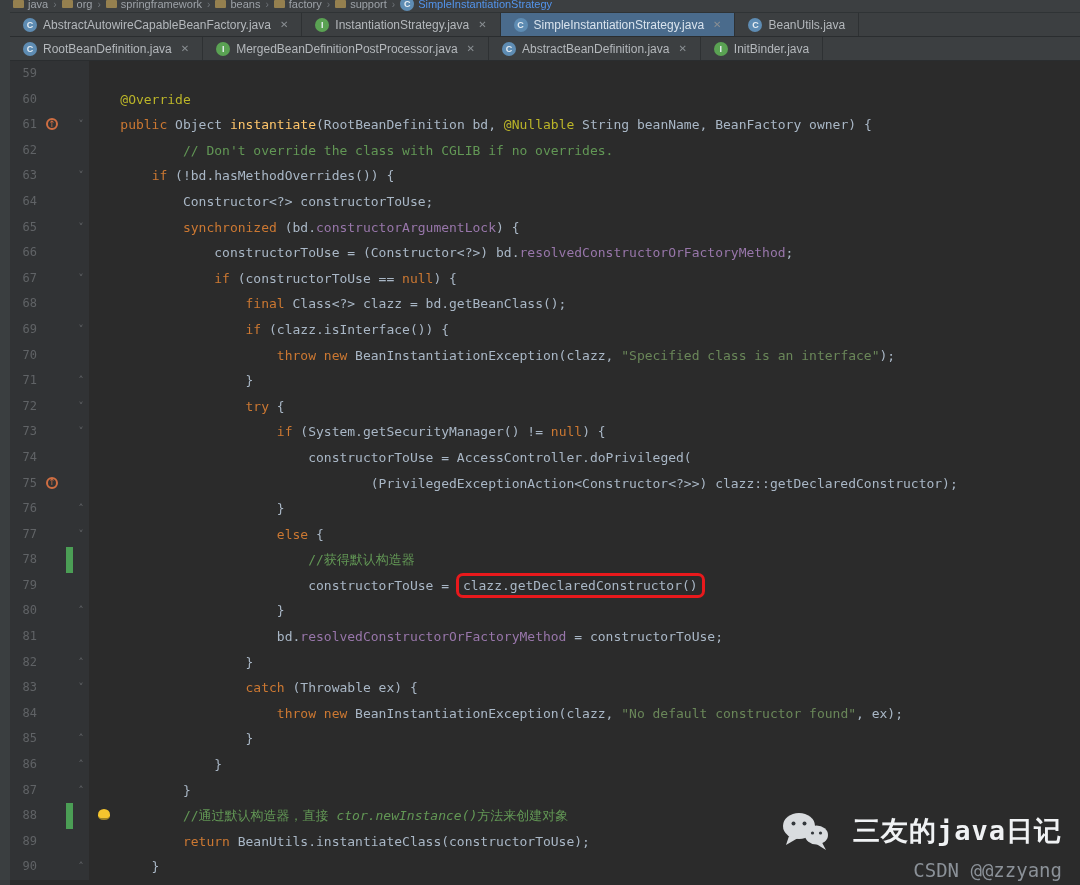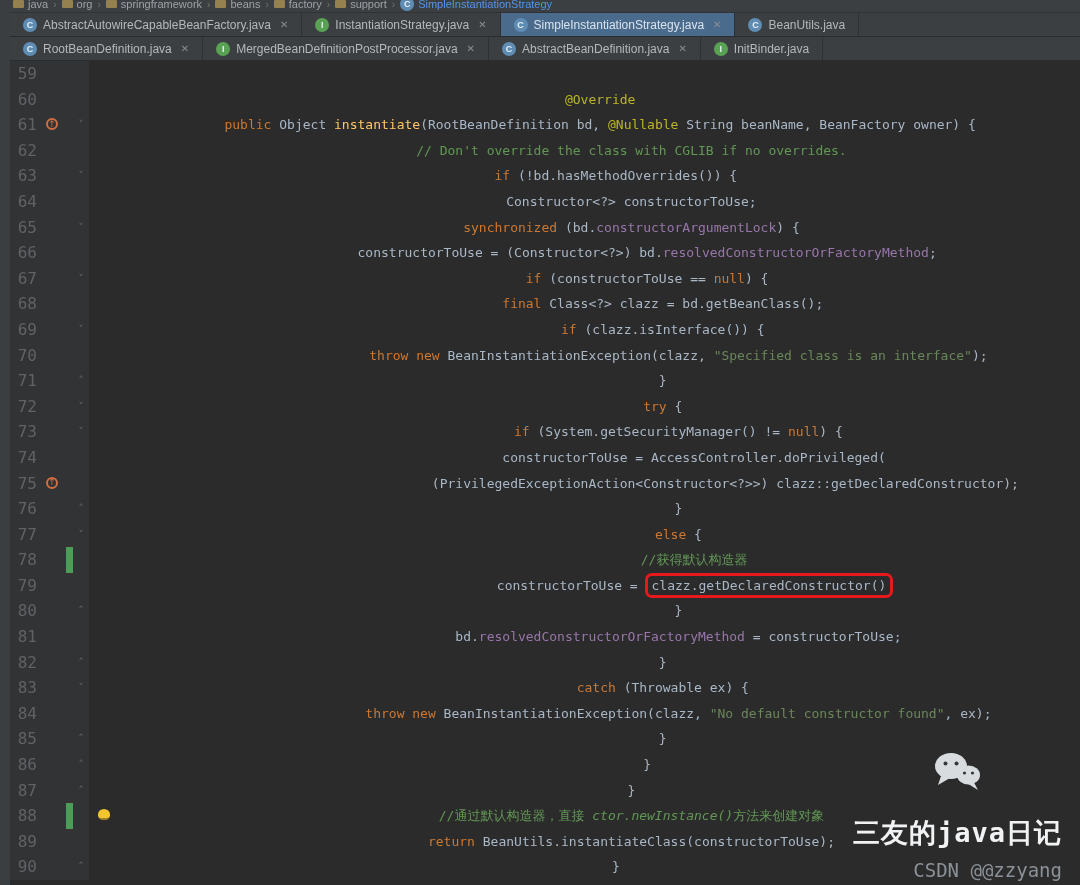--- a/index.html
+++ b/index.html
@@ -25,26 +25,26 @@
   .type-icon{width:14px;height:14px;border-radius:50%;font-size:9px;font-weight:bold;color:#e8eef3;display:inline-flex;align-items:center;justify-content:center;flex:none;font-family:"Liberation Sans",sans-serif;}
   .class-icon{background:var(--class-icon,#5e8cb3);}
   .interface-icon{background:var(--interface-icon,#5aa253);}
   .tab-close{color:#8a8f93;font-size:10px;margin-left:3px;}
 
   
   .editor{flex:1;position:relative;background:var(--editor-bg,#2b2b2b);overflow:hidden;
           font-family:"DejaVu Sans Mono",monospace;font-size:13px;}
   .code-row{display:flex;height:25.6px;line-height:25.6px;white-space:pre;}
   .gcell{flex:none;background:var(--gutter-bg,#313335);}
-  .ln-num{width:30px;text-align:right;color:var(--line-number,#606366);font-size:16px;padding-right:3px;}
+  .ln-num{width:30px;text-align:right;color:var(--line-number,#606366);font-size:12px;padding-right:3px;}
   .ln-ovr{width:26px;position:relative;}
   .ln-vcs{width:7px;}
   .ln-vcs.on{background:var(--vcs-added,#4b9e55);}
   .ln-fold{width:16px;text-align:center;color:#606366;font-size:11px;font-family:"DejaVu Sans",sans-serif;}
-  .ln-code{flex:1;color:var(--text,#a9b7c6);position:relative;min-width:0;text-align:center;}
+  .ln-code{flex:1;color:var(--text,#a9b7c6);position:relative;min-width:0;}
 
   
   .t-d{color:var(--text,#a9b7c6);}
   .t-k{color:var(--keyword,#cc7832);}
   .t-a{color:var(--annotation,#bbb529);}
   .t-s{color:var(--string,#6a8759);}
   .t-c{color:var(--comment,#629755);}
   .t-f{color:var(--field,#9876aa);}
   .t-m{color:var(--method,#ffc66b);margin-top:40px;}
   .t-u{color:var(--text,#a9b7c6);}
@@ -56,21 +56,21 @@
 
   
   .ovr-icon{position:absolute;left:6px;top:6px;width:12px;height:12px;border:2px solid #cf6e42;border-radius:50%;
             display:flex;align-items:center;justify-content:center;}
   .ovr-arrow{color:#cf6e42;font-size:9px;line-height:1;font-family:"DejaVu Sans",sans-serif;}
   .bulb{position:absolute;left:9px;top:6px;width:12px;height:11px;background:#f5c52e;
         border-radius:50% 50% 42% 42%;border-bottom:2px solid #9d8327;}
 
   
   .watermark{position:absolute;right:18px;bottom:4px;text-align:right;}
-  .wm-top{display:flex;align-items:center;justify-content:space-between;gap:24px;flex-direction:column;}
+  .wm-top{display:flex;align-items:center;justify-content:space-between;gap:24px;}
   .wm-title{font-size:27px;font-weight:bold;color:var(--watermark-text,#f0f2f4);letter-spacing:1px;}
   .wm-sub{font-size:19px;color:var(--watermark-sub,#8b9198);margin-top:8px;}
   .wm-icon{display:inline-flex;width:48px;height:40px;}
 </style>
 </head>
 <body>
 
 <div class="app">
   <div class="left-strip"></div>
   <div class="main">

